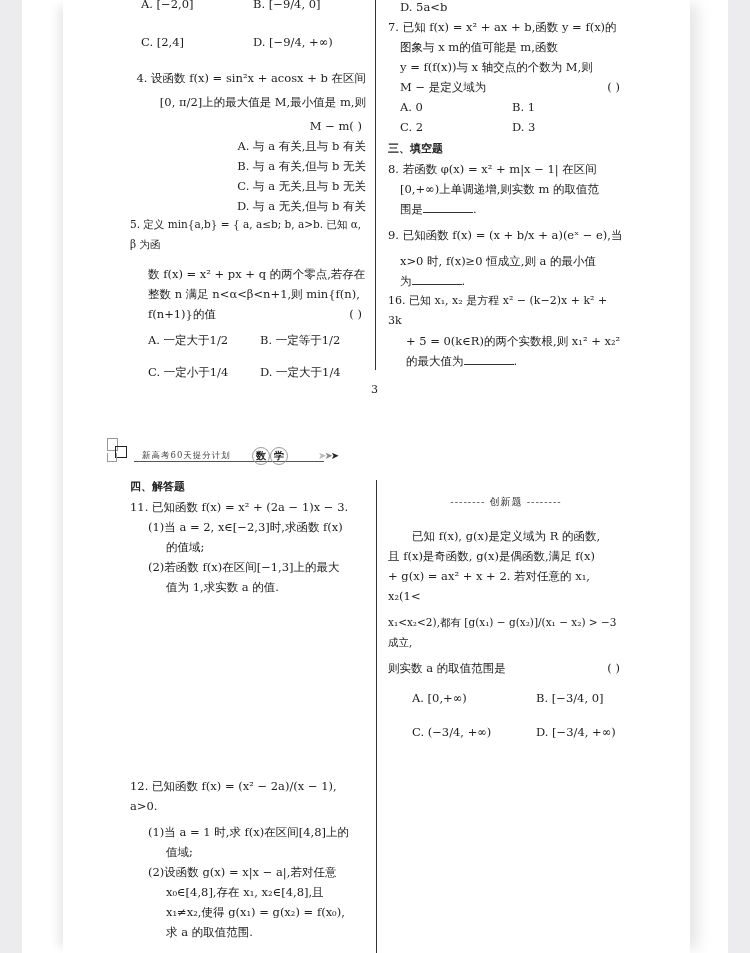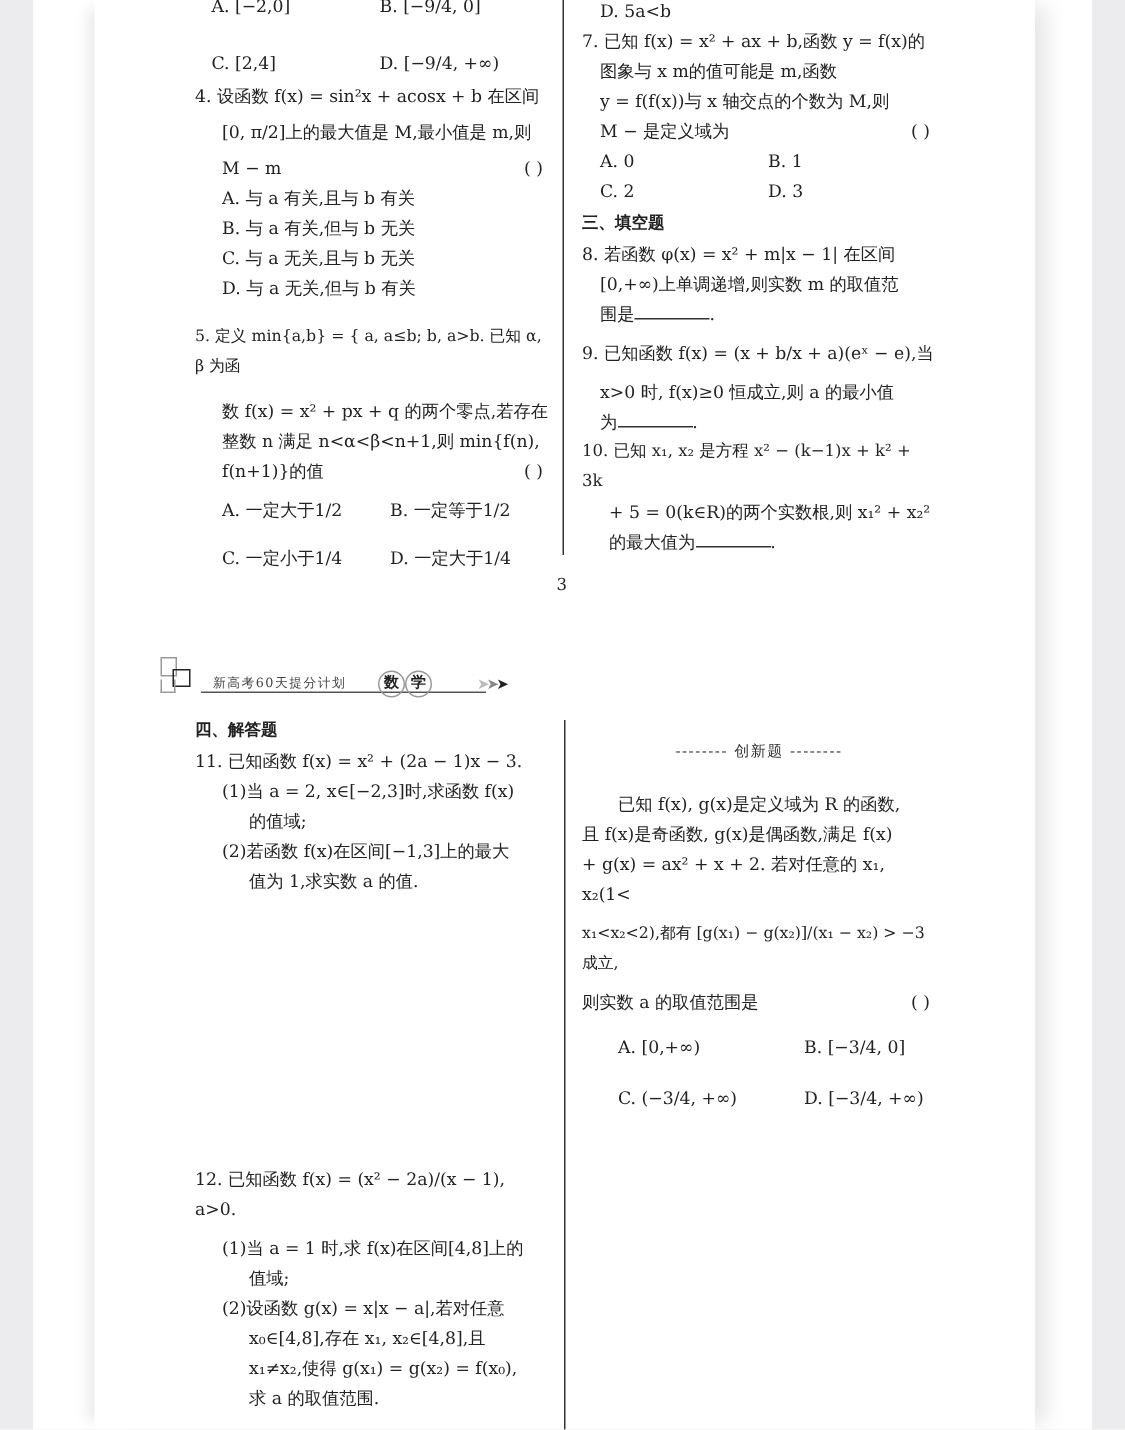--- a/index.html
+++ b/index.html
@@ -54,21 +54,21 @@
   <div class="row">
     <span class="opt-l">A. [−2,0]</span>
     <span>B. [−9/4, 0]</span>
   </div>
   <div class="row" style="margin-top:18px;">
     <span class="opt-l">C. [2,4]</span>
     <span>D. [−9/4, +∞)</span>
   </div>
 </div>
 
-<div class="col" style="left:130px; top:54px; width:236px;">
+<div class="col" style="left:130px; top:68px; width:236px;text-align:right;">
   <p class="q">4. 设函数 f(x) = sin²x + acosx + b 在区间</p>
   <p class="q indent" style="margin-top:4px;">[0, π/2]上的最大值是 M,最小值是 m,则</p>
   <p class="q indent" style="margin-top:4px;"><span>M − m</span><span class="paren">(      )</span></p>
   <p class="q indent">A. 与 a 有关,且与 b 有关</p>
   <p class="q indent">B. 与 a 有关,但与 b 无关</p>
   <p class="q indent">C. 与 a 无关,且与 b 无关</p>
   <p class="q indent">D. 与 a 无关,但与 b 有关</p>
 </div>
 
 <div class="col" style="left:130px; top:214px; width:236px;">
@@ -102,21 +102,21 @@
     <span class="opt-l">C. 2</span>
     <span>D. 3</span>
   </div>
   <p class="q sec" style="margin-top:2px;">三、填空题</p>
   <p class="q">8. 若函数 φ(x) = x² + m|x − 1| 在区间</p>
   <p class="q" style="padding-left:12px;">[0,+∞)上单调递增,则实数 m 的取值范</p>
   <p class="q" style="padding-left:12px;"><span>围是</span><span class="blank"></span>.</p>
   <p class="q" style="margin-top:6px;">9. 已知函数 f(x) = (x + b/x + a)(eˣ − e),当</p>
   <p class="q" style="padding-left:12px; margin-top:6px;">x&gt;0 时, f(x)≥0 恒成立,则 a 的最小值</p>
   <p class="q" style="padding-left:12px;"><span>为</span><span class="blank"></span>.</p>
-  <p class="q" style="font-size:11px;">10. 已知 x₁, x₂ 是方程 x² − (k−1)x + k² + 3k</p>
+  <p class="q" style="font-size:11px;">16. 已知 x₁, x₂ 是方程 x² − (k−2)x + k² + 3k</p>
   <p class="q" style="padding-left:18px;">+ 5 = 0(k∈R)的两个实数根,则 x₁² + x₂²</p>
   <p class="q" style="padding-left:18px;"><span>的最大值为</span><span class="blank"></span>.</p>
 </div>
 
 <div class="page-num">3</div>
 
 <div class="header-bar">
   <div class="sq1"></div>
   <div class="sq2"></div>
   <div class="sq3"></div>

